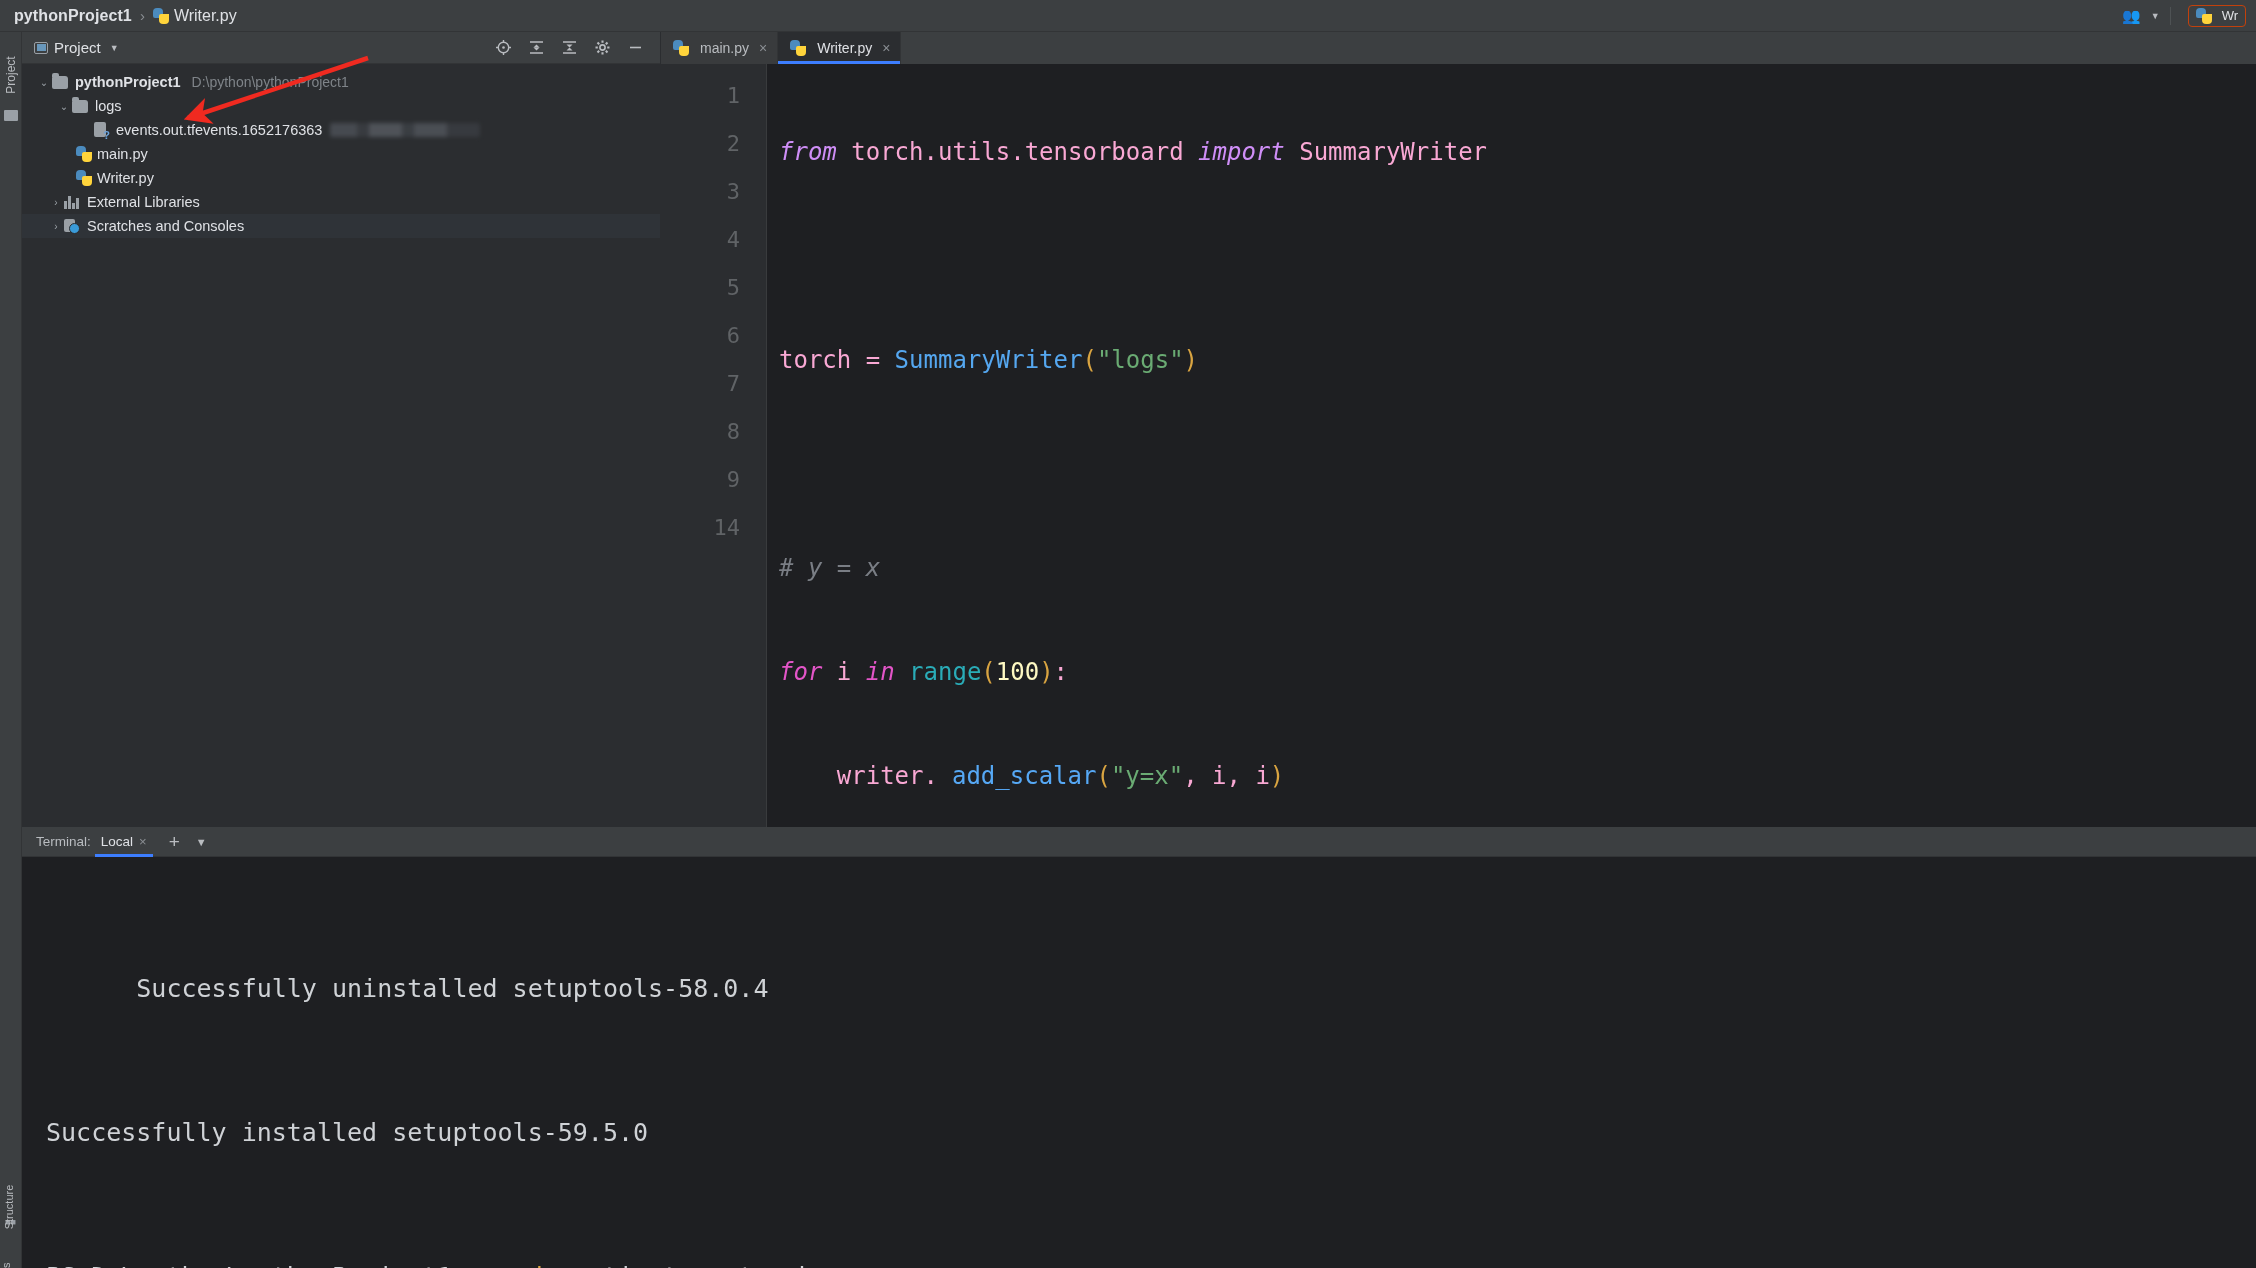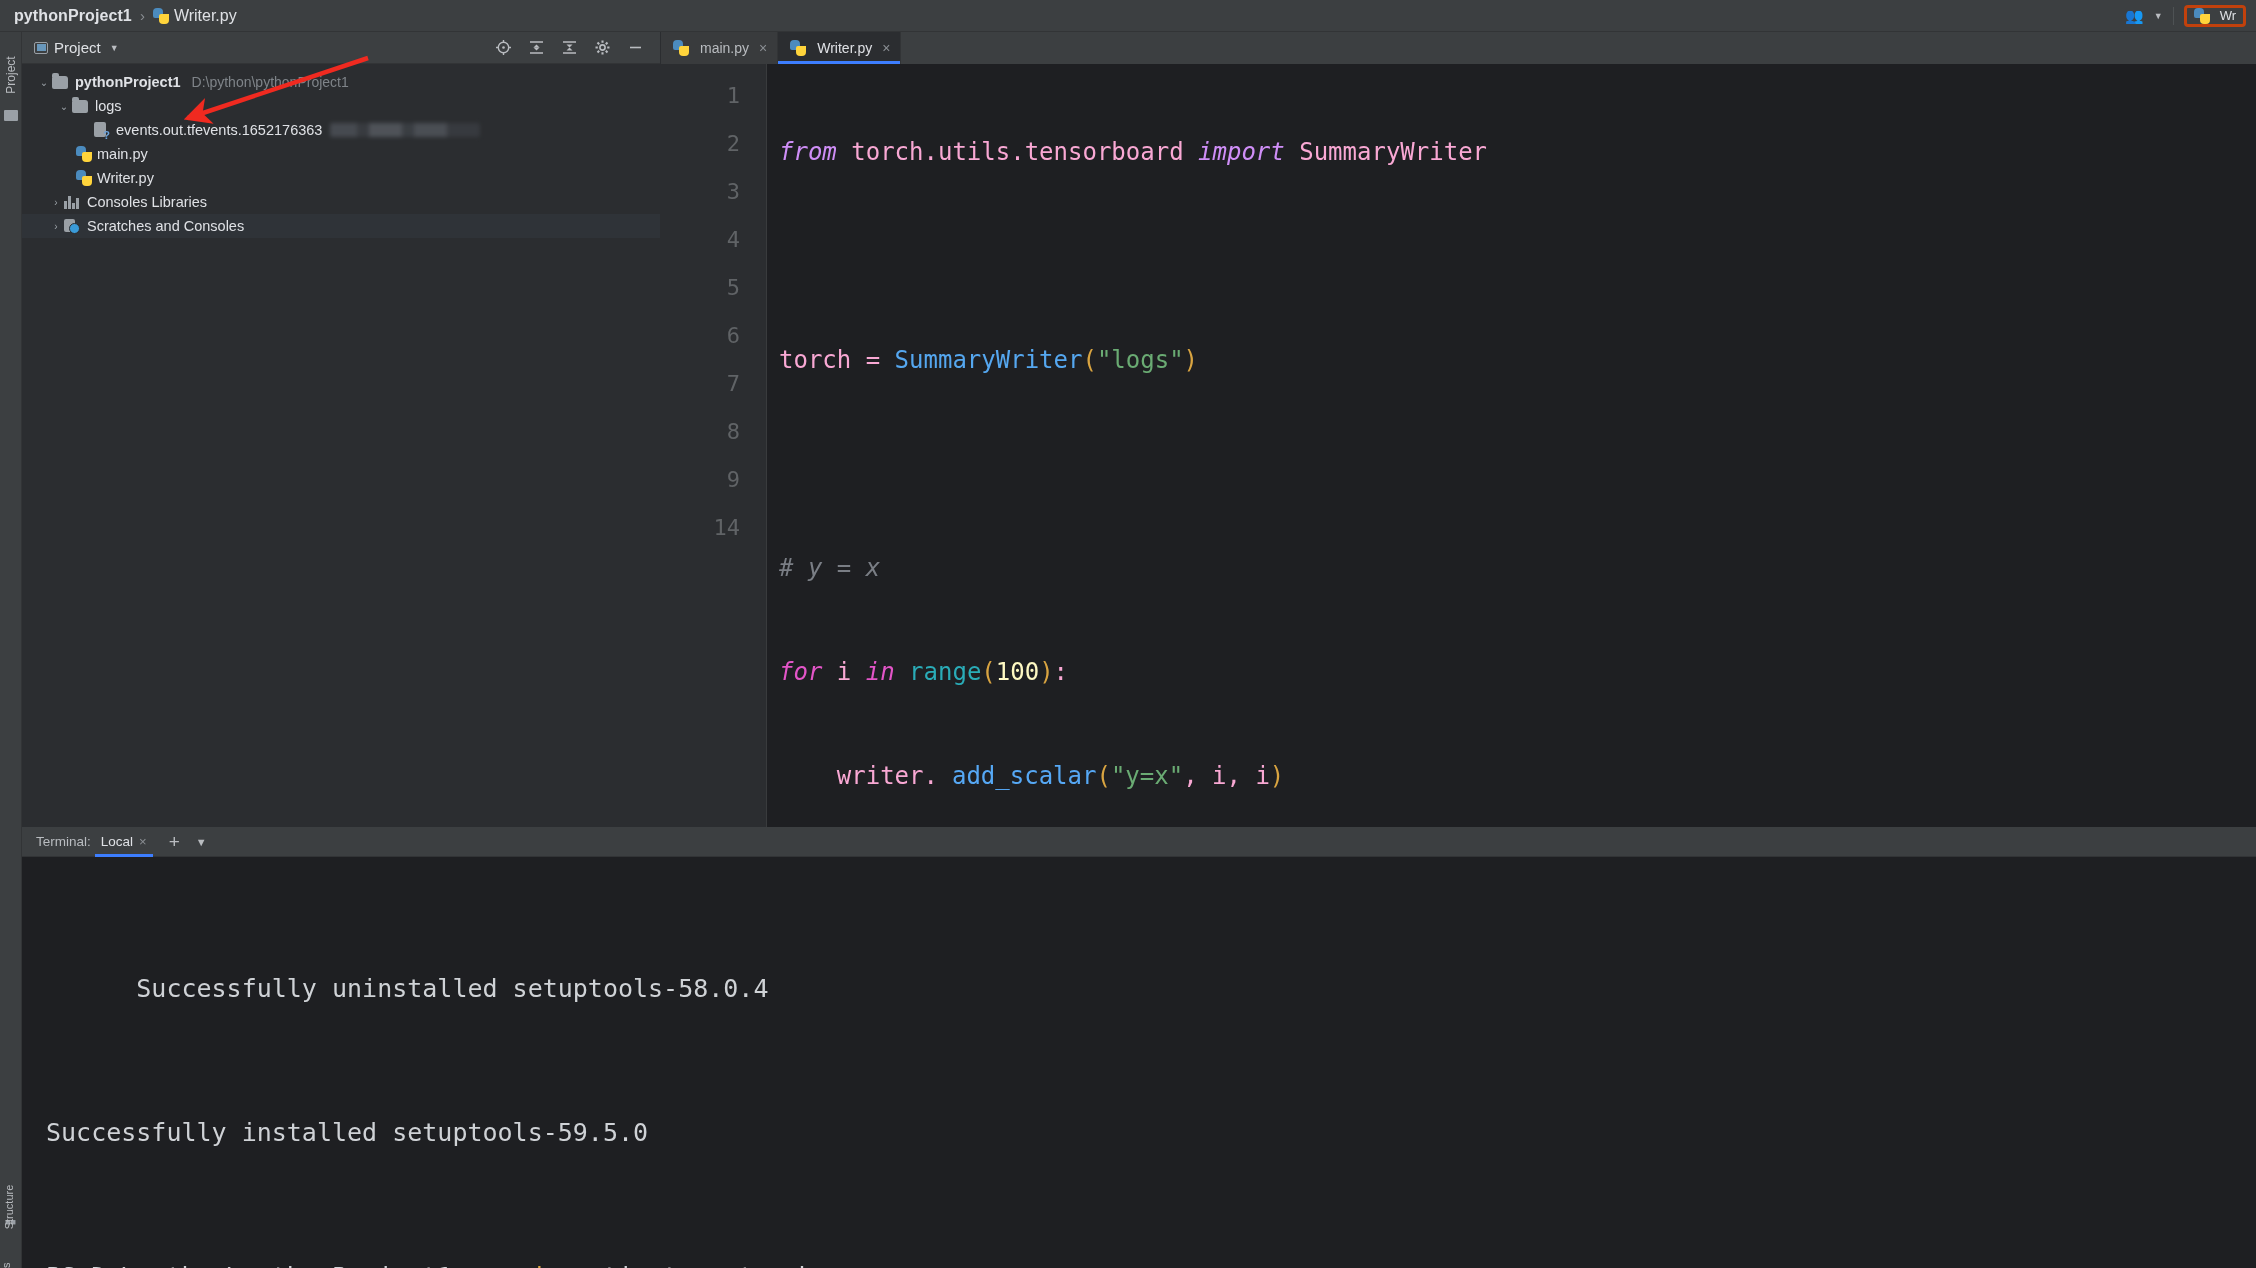--- a/index.html
+++ b/index.html
@@ -30,22 +30,22 @@
   .pyicon::after {
     content:""; position:absolute; right:0; bottom:0; width:10px; height:10px;
     background:#ffd43b; border-radius: 2px 0 4px 4px;
   }
   .topbar-right { margin-left: auto; display: flex; align-items: center; height: 32px; padding-right: 10px; gap: 10px;}
   .people-icon { color:#b9bcc0; font-size:15px; }
   .caret-sm { color:#b9bcc0; font-size: 9px; }
   .vdiv { width:1px; height:18px; background:#4e5254; }
   .run-chip {
     display:flex; align-items:center; gap:5px;
-    border:3px solid #c2410c; border-radius:4px; height:22px; padding:0 7px;
-    color:#dfe1e5; font-size:13px;
+    border:1px solid #c2410c; border-radius:4px; height:22px; padding:0 7px;
+    color:#dfe1e5; font-size:13px;margin-left:7px;
   }
 
   
   .leftstripe {
     position:absolute; left:0; top:32px; width:22px; height:1236px; background:#3c3f41;
     border-right:1px solid #323436;
   }
   .stripe-label {
     position:absolute; left:-18px; top:32px; width:58px; height:22px;
     transform: rotate(-90deg); transform-origin: center center;
@@ -284,21 +284,21 @@
       </div>
 
       <div class="trow" style="padding-left:26px">
         <span class="arrow">›</span>
         <span class="lib-icon">
             <i style="height:8px"></i>
             <i style="height:13px"></i>
             <i style="height:6px"></i>
             <i style="height:11px"></i>
           </span>
-        <span class="t-name">Consoles Libraries</span>
+        <span class="t-name">External Libraries</span>
       </div>
 
       <div class="trow selected" style="padding-left:26px">
         <span class="arrow">›</span>
         <span class="scr-icon"></span>
         <span class="t-name">Scratches and Consoles</span>
       </div>
     </div>
 
     <svg class="red-arrow" viewBox="0 0 200 75">

